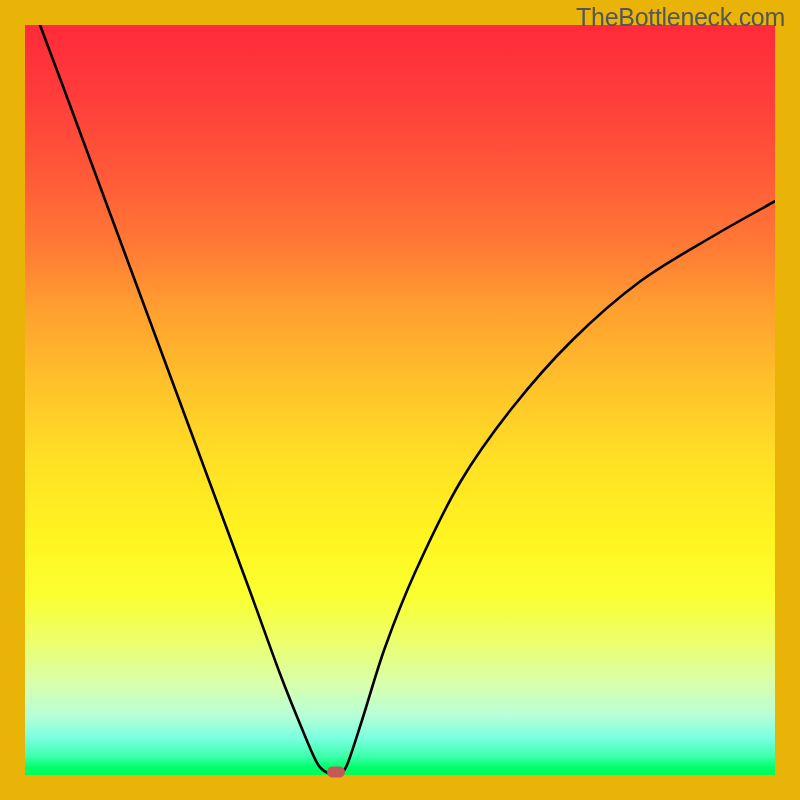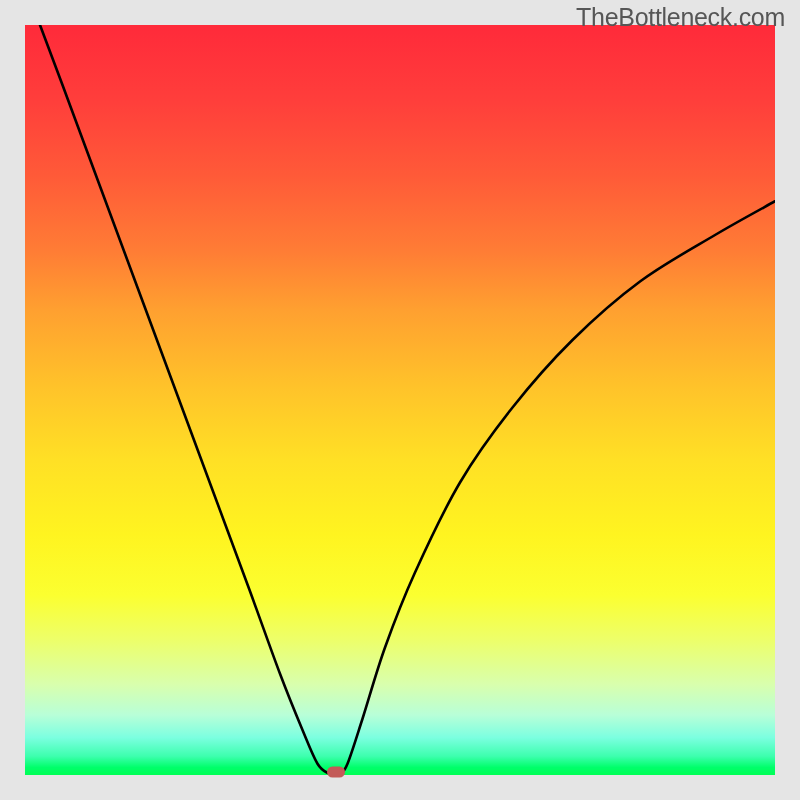--- a/index.html
+++ b/index.html
@@ -1,21 +1,21 @@
 <!DOCTYPE html>
 <html><head>
 <meta charset="utf-8">
 <style>
   * { margin: 0; padding: 0; box-sizing: border-box; }
   html, body { width: 800px; height: 800px; overflow: hidden; background: #000; }
   .frame {
     position: relative;
     width: 800px;
     height: 800px;
-    background: #e5e5e5;
+    background: #eab308;
   }
   .watermark {
     position: absolute;
     top: 3px;
     right: 15px;
     font-family: Arial, Helvetica, sans-serif;
     font-size: 25px;
     font-weight: 500;
     color: #565656;
     letter-spacing: -0.3px;

